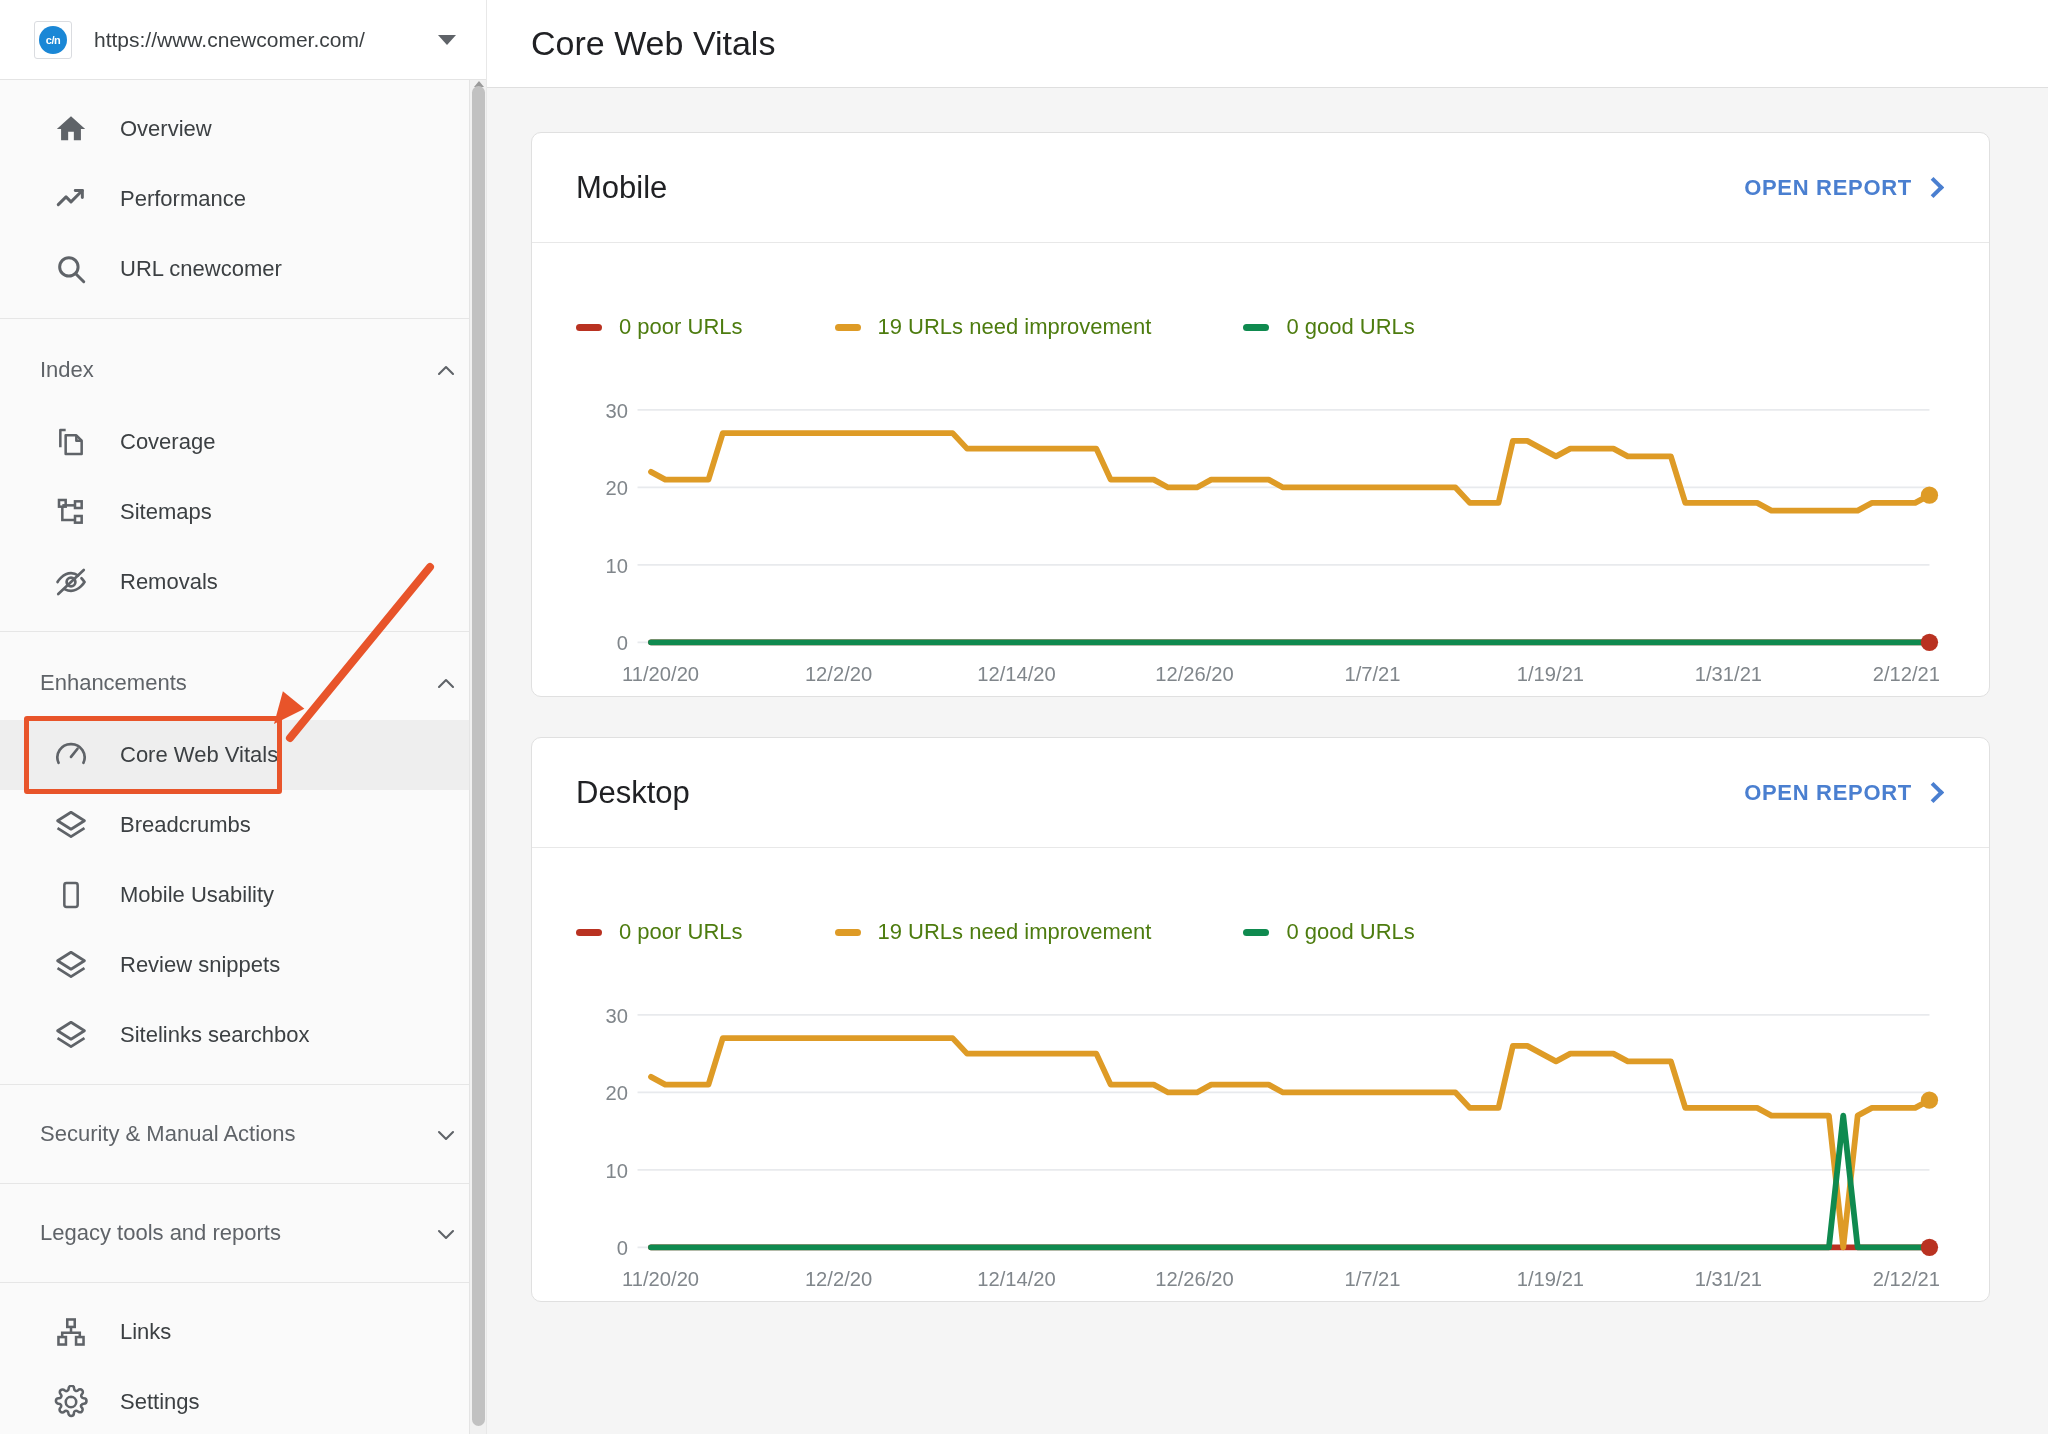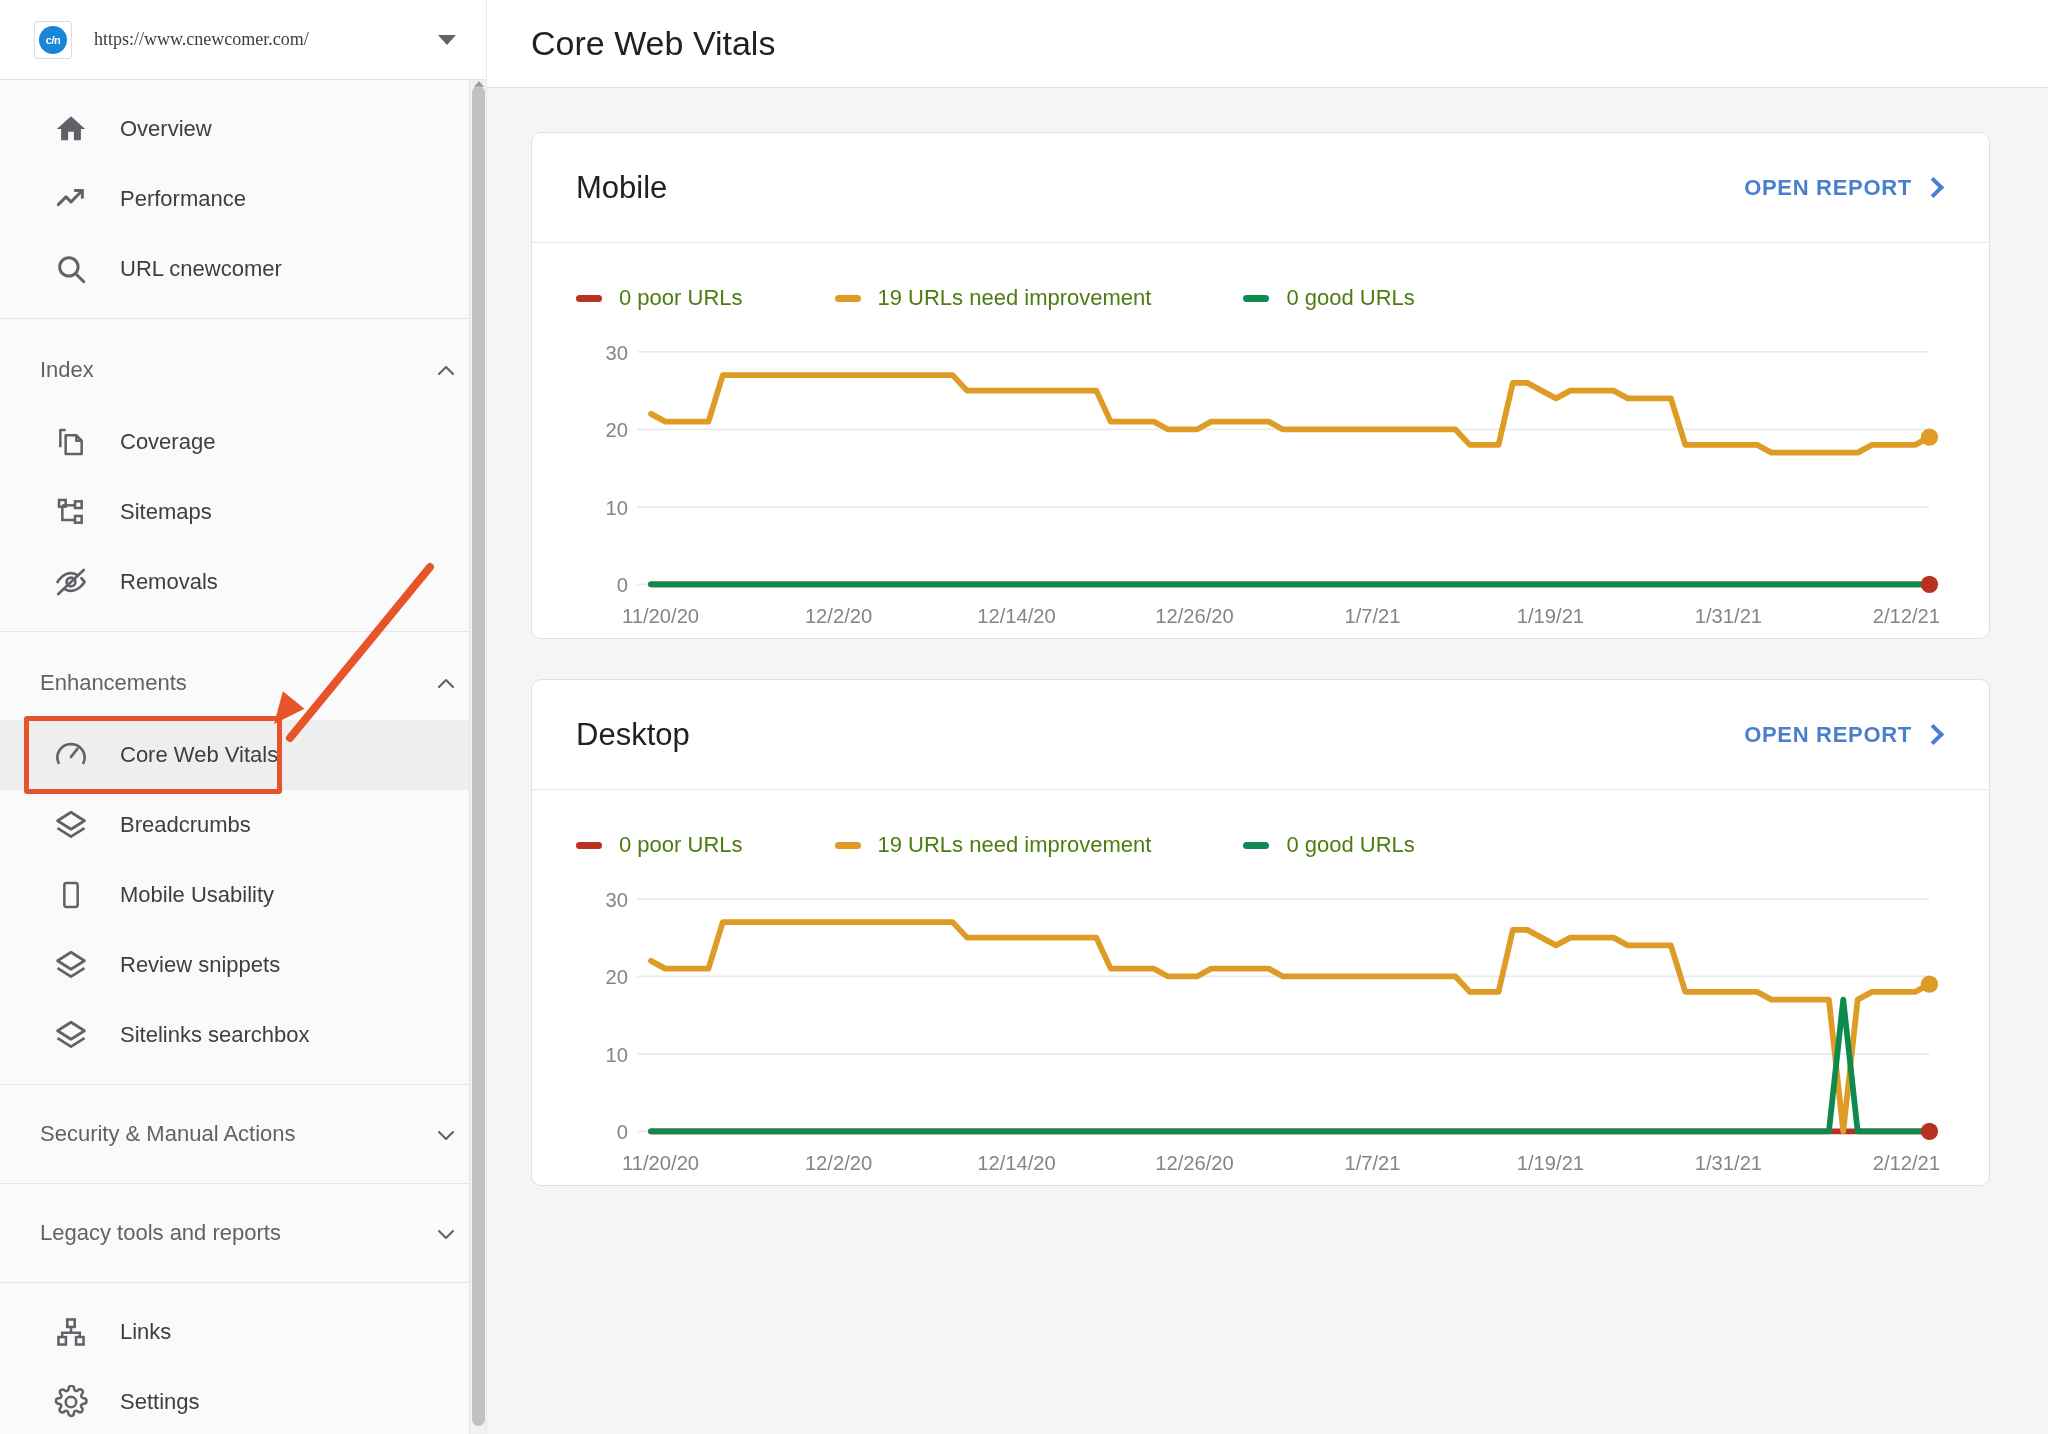--- a/index.html
+++ b/index.html
@@ -33,21 +33,21 @@
   }
   .prop-favicon .ball {
     width: 28px; height: 28px; border-radius: 50%;
     background: #1a87d6;
     color: #ffffff; font-size: 11px; font-weight: bold;
     display: flex; align-items: center; justify-content: center;
     letter-spacing: -0.5px;
   }
   .prop-url {
     flex: 1; margin-left: 22px;
-    font-size: 18px; color: #3c4043; white-space: nowrap; font-family: Liberation Serif, serif;
+    font-size: 21px; color: #3c4043; white-space: nowrap;
   }
   .prop-caret {
     width: 0; height: 0; margin-left: 10px; margin-right: 8px;
     border-left: 9px solid transparent;
     border-right: 9px solid transparent;
     border-top: 10px solid #5f6368;
   }
 
   #navscroll {
     flex: 1; overflow: hidden; position: relative;
@@ -129,20 +129,21 @@
     padding: 44px 58px 0 44px;
     display: flex; flex-direction: column; gap: 40px;
   }
 
   .card {
     background: #ffffff;
     border: 1px solid #e0e0e0;
     border-radius: 10px;
     display: flex; flex-direction: column;
     flex: 0 0 auto;
+    gap: 29px;
   }
   .card-head {
     height: 110px; flex: 0 0 110px;
     display: flex; align-items: center;
     padding: 0 48px 0 44px;
     border-bottom: 1px solid #e8e8e8;
   }
   .card-title { flex: 1; font-size: 31px; color: #202124; }
   .open-report {
     display: flex; align-items: center; gap: 14px;

